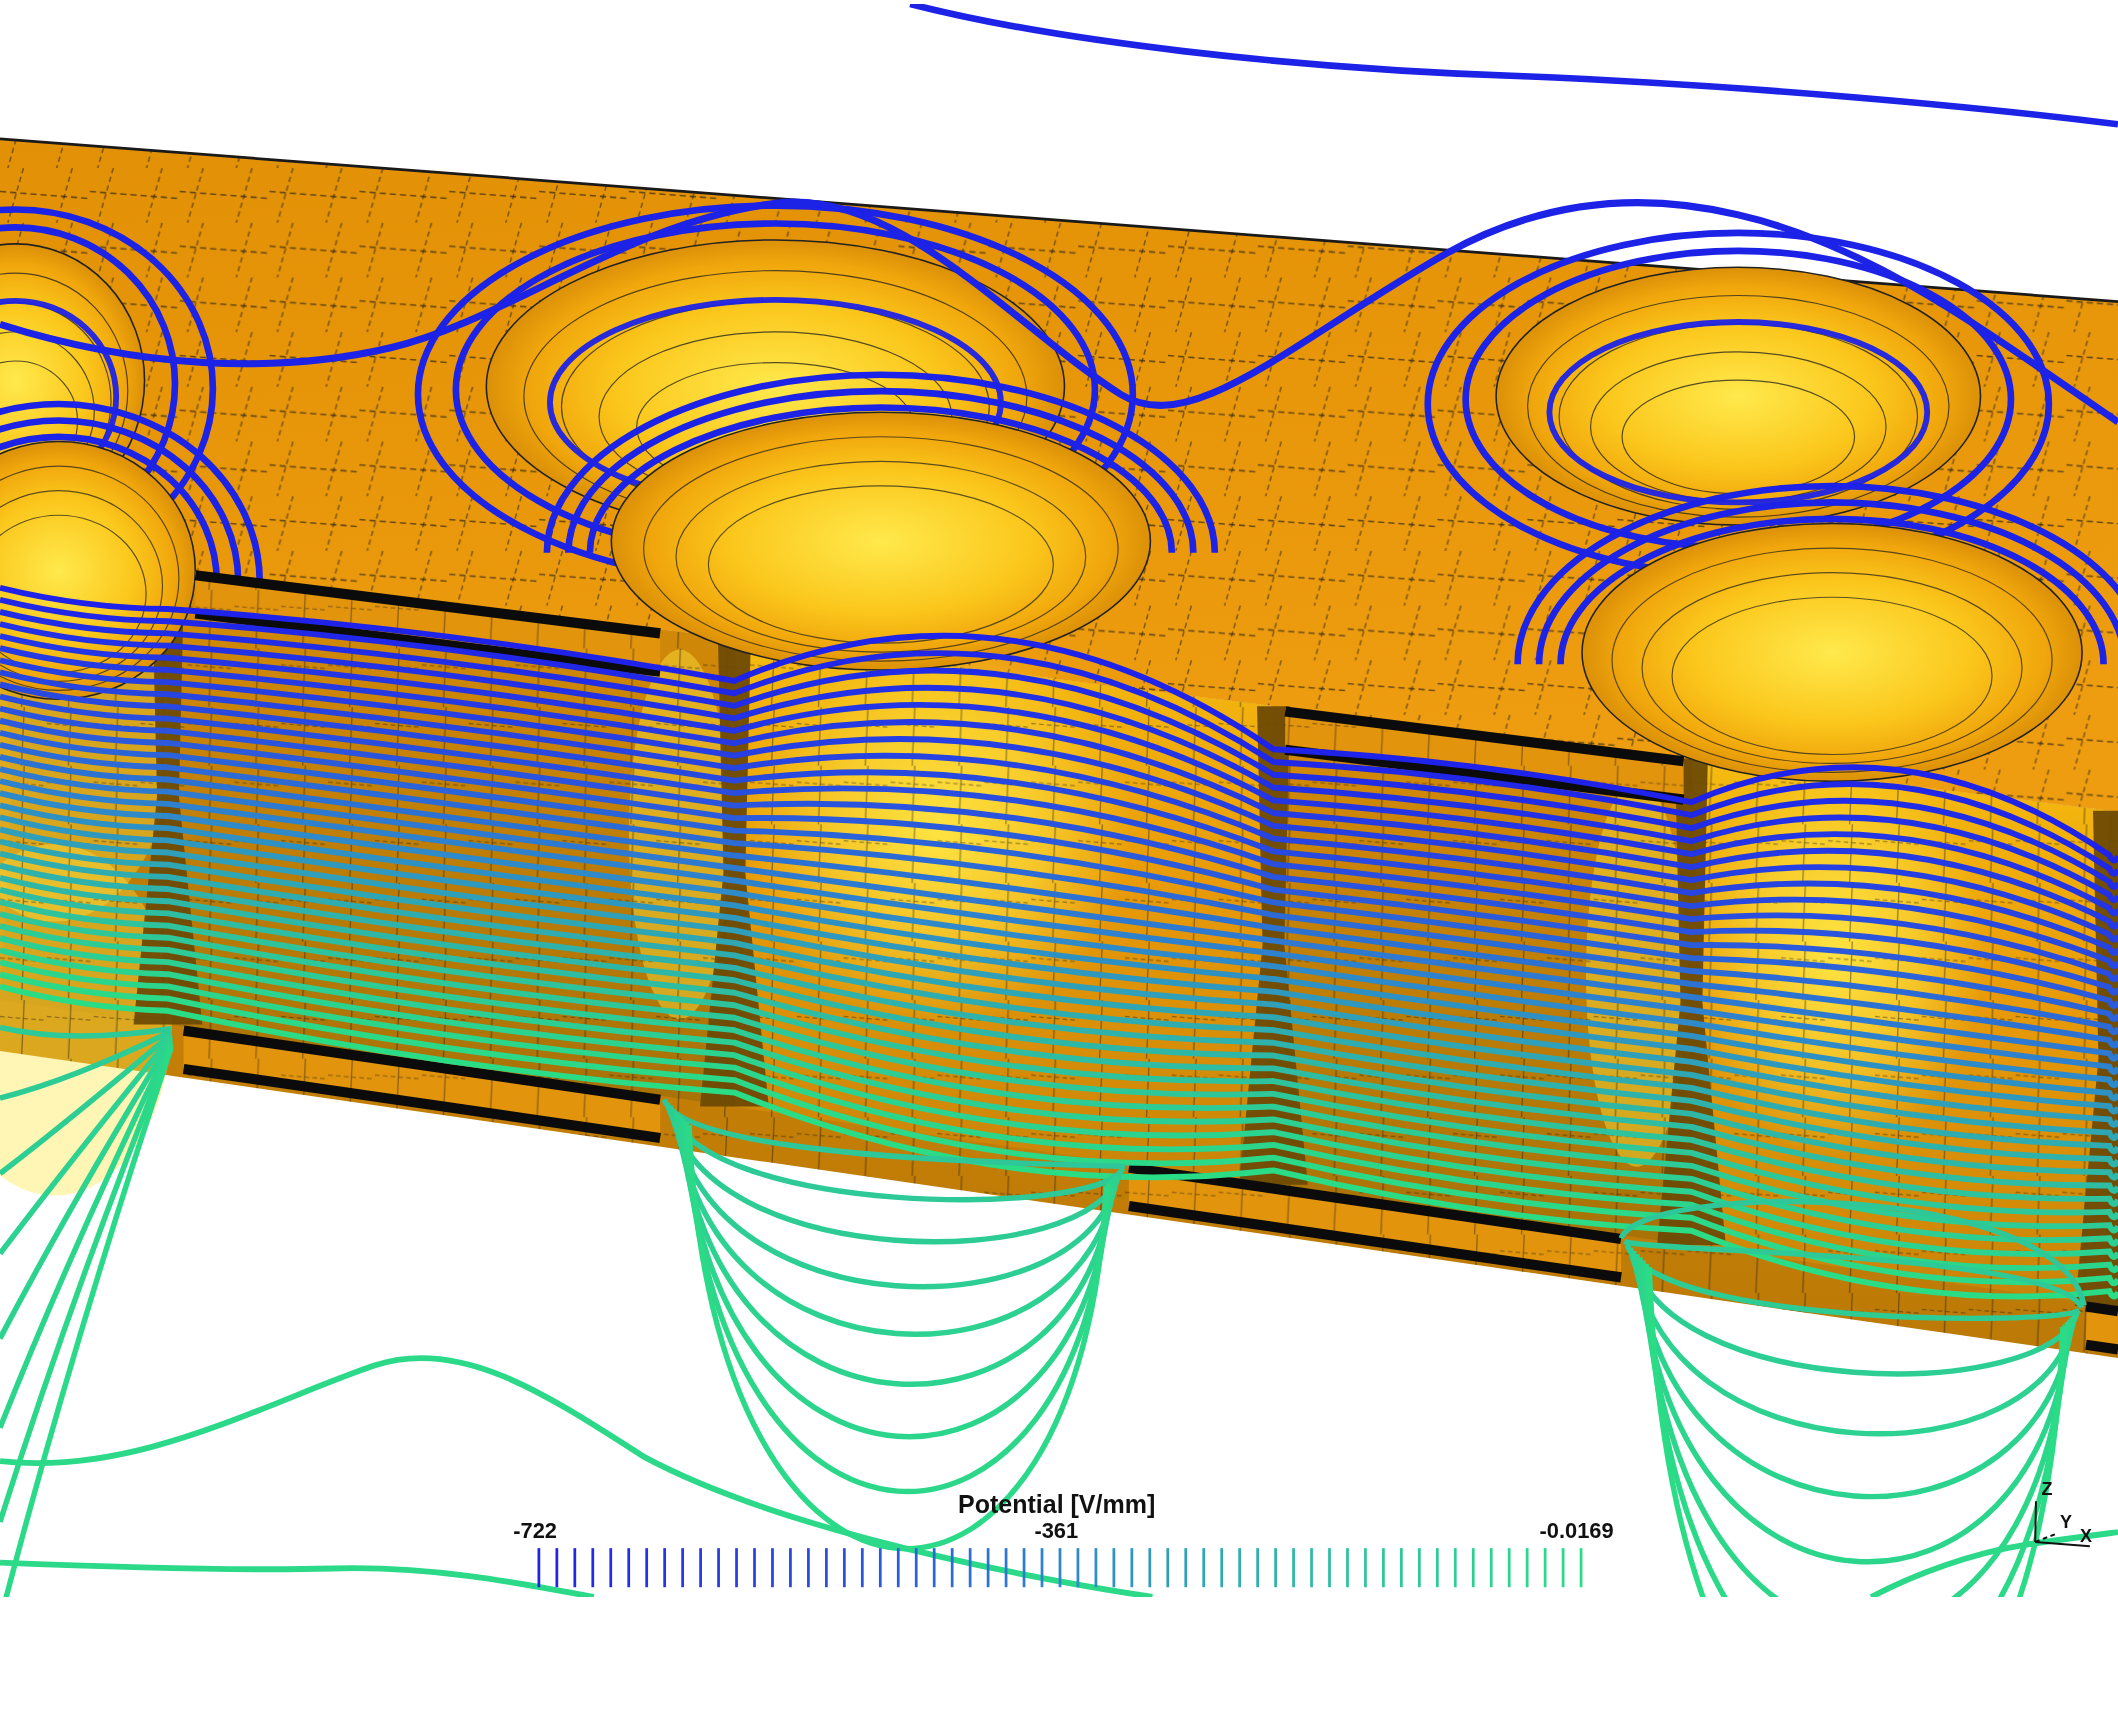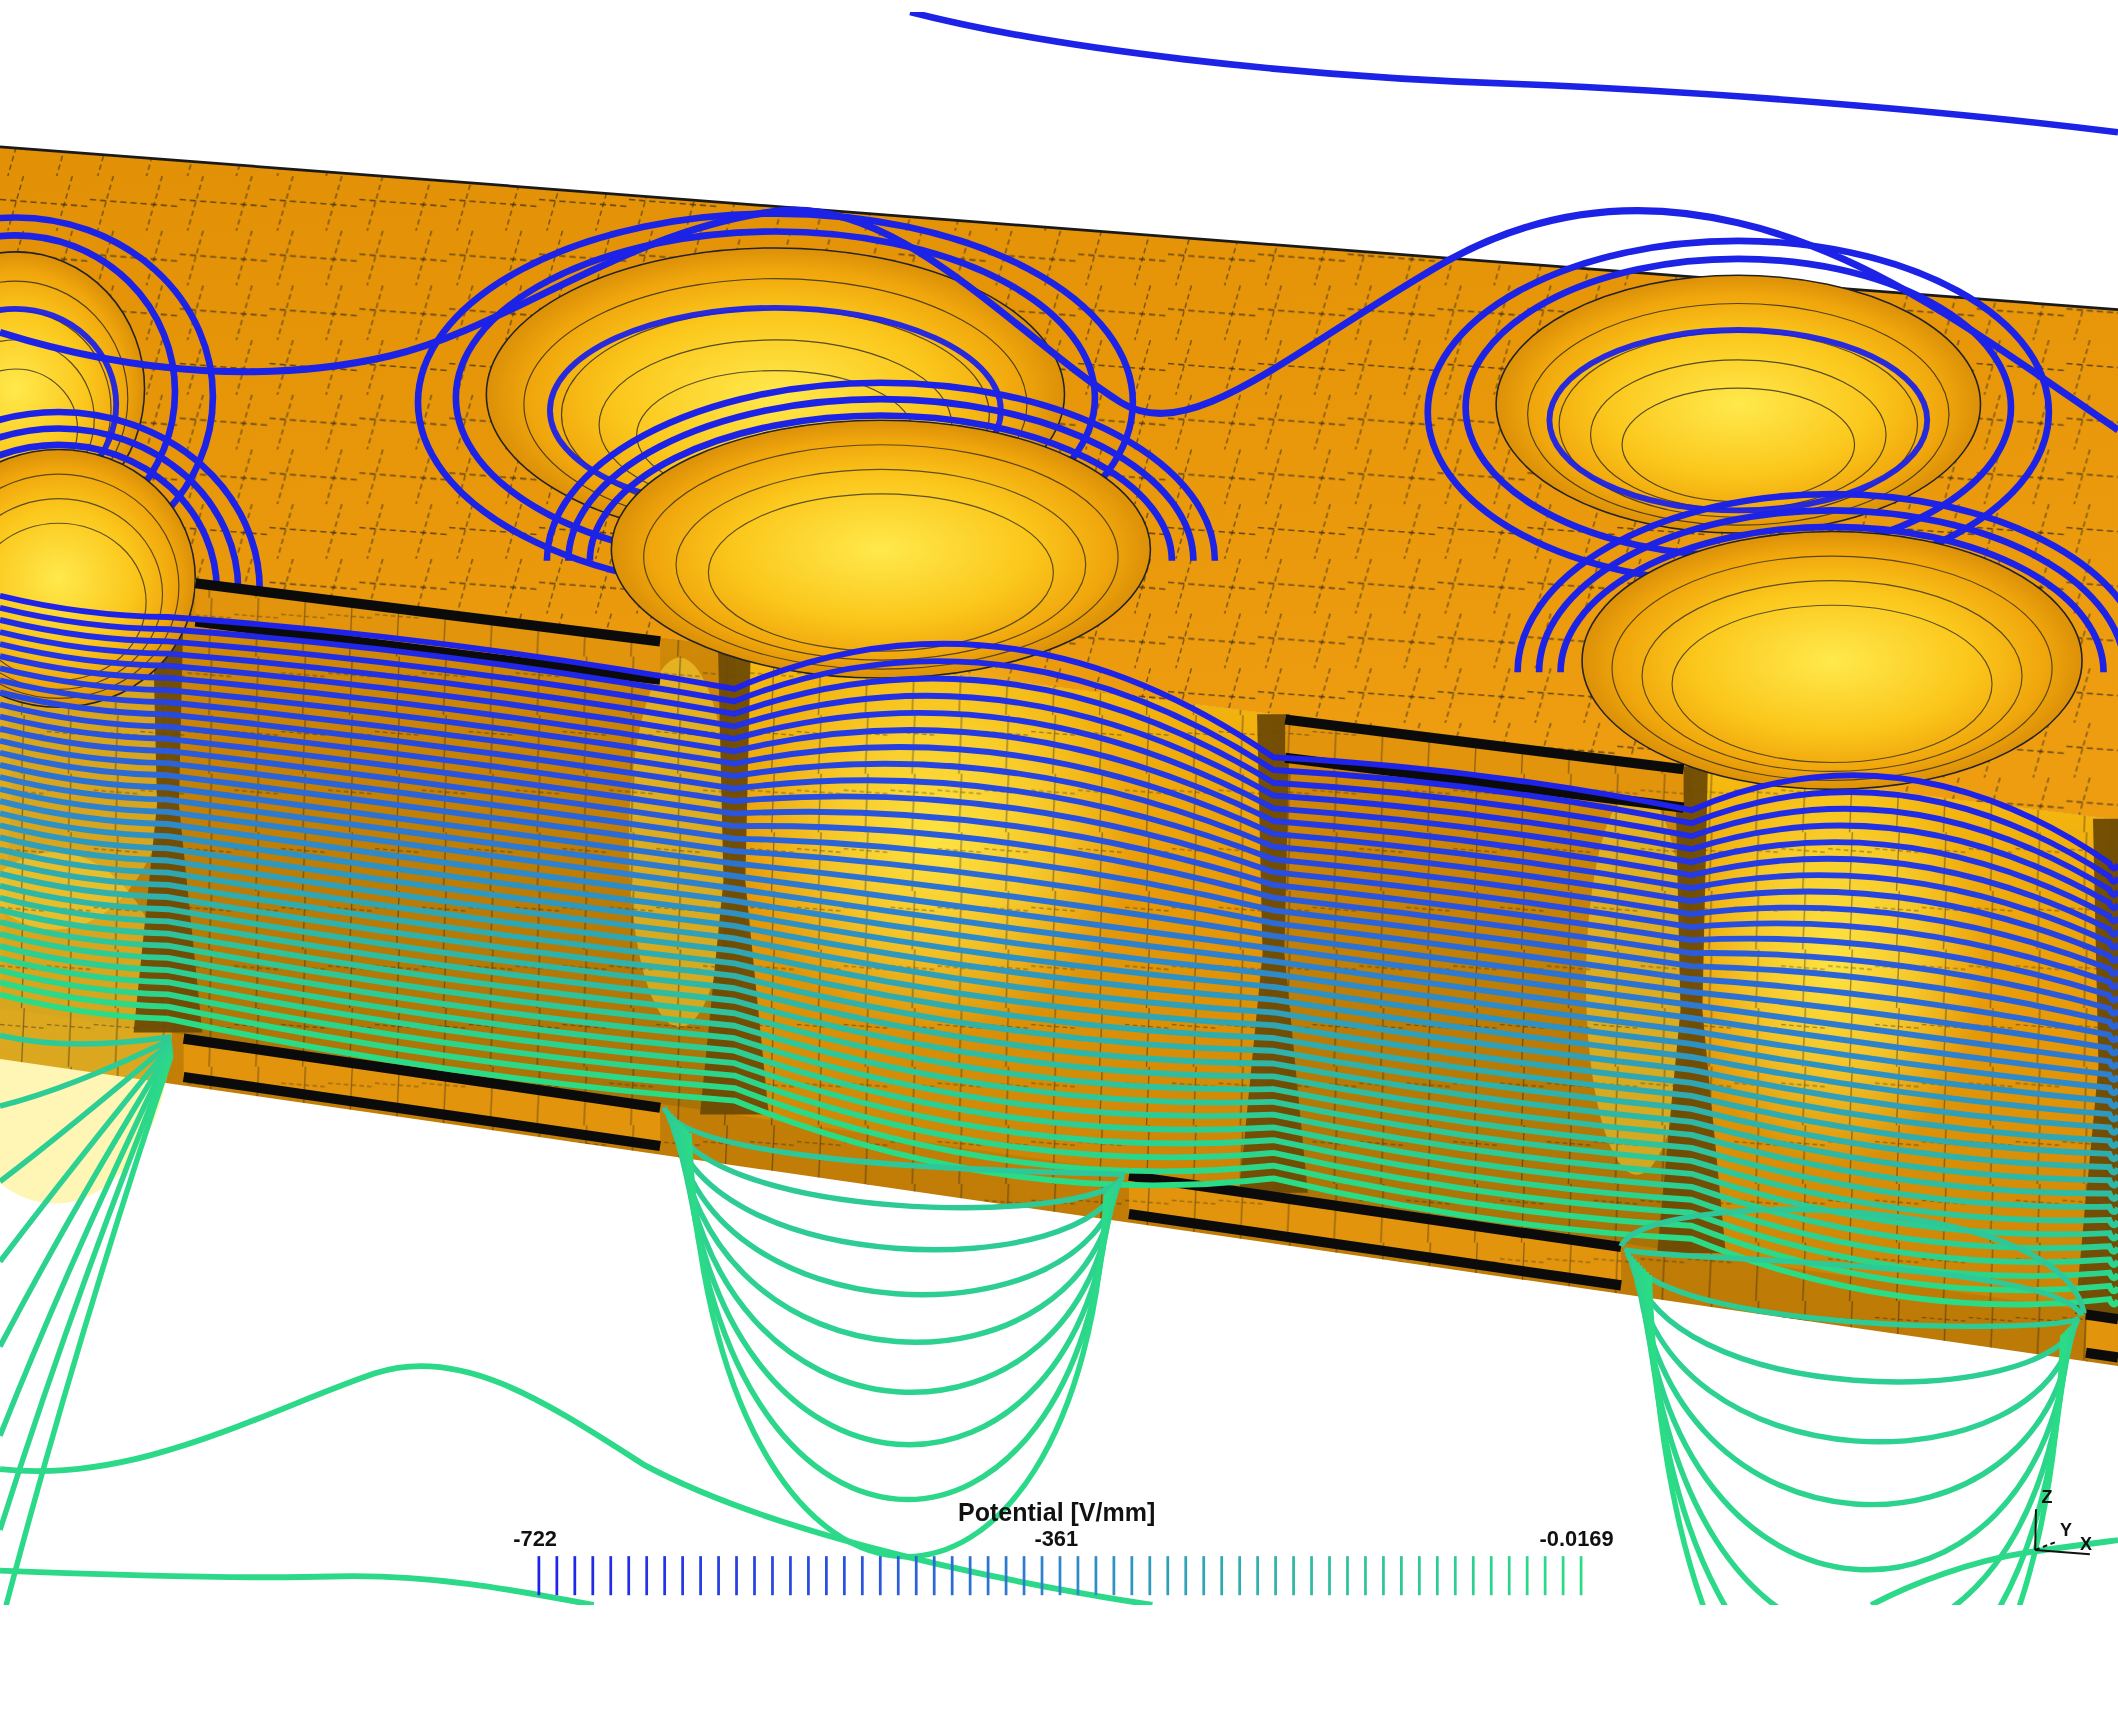--- a/index.html
+++ b/index.html
@@ -1,16 +1,16 @@
 <!DOCTYPE html>
 <html style="font-size:6.8px"><head>
 <meta charset="utf-8">
 <style>
   html,body{margin:0;padding:0;background:#ffffff;}
-  .stage{width:100%;max-width:2297px;margin:12px auto;}
+  .stage{width:100%;max-width:2297px;margin:4px auto;}
   svg{display:block;width:100%;height:auto;background:#fff;}
   .cb-title{font-family:"Liberation Sans","DejaVu Sans",sans-serif;font-weight:bold;font-size:64px;fill:#111;text-anchor:middle;}
   .cb-label{font-family:"Liberation Sans","DejaVu Sans",sans-serif;font-weight:bold;font-size:56px;fill:#111;text-anchor:middle;}
   .triad-label{font-family:"Liberation Sans","DejaVu Sans",sans-serif;font-weight:bold;font-size:46px;fill:#111;text-anchor:middle;}
 </style>
 </head>
 <body>
 
 <div class="stage">
   <svg id="scene" viewBox="0 0 5422 4078" preserveAspectRatio="xMidYMid meet">

